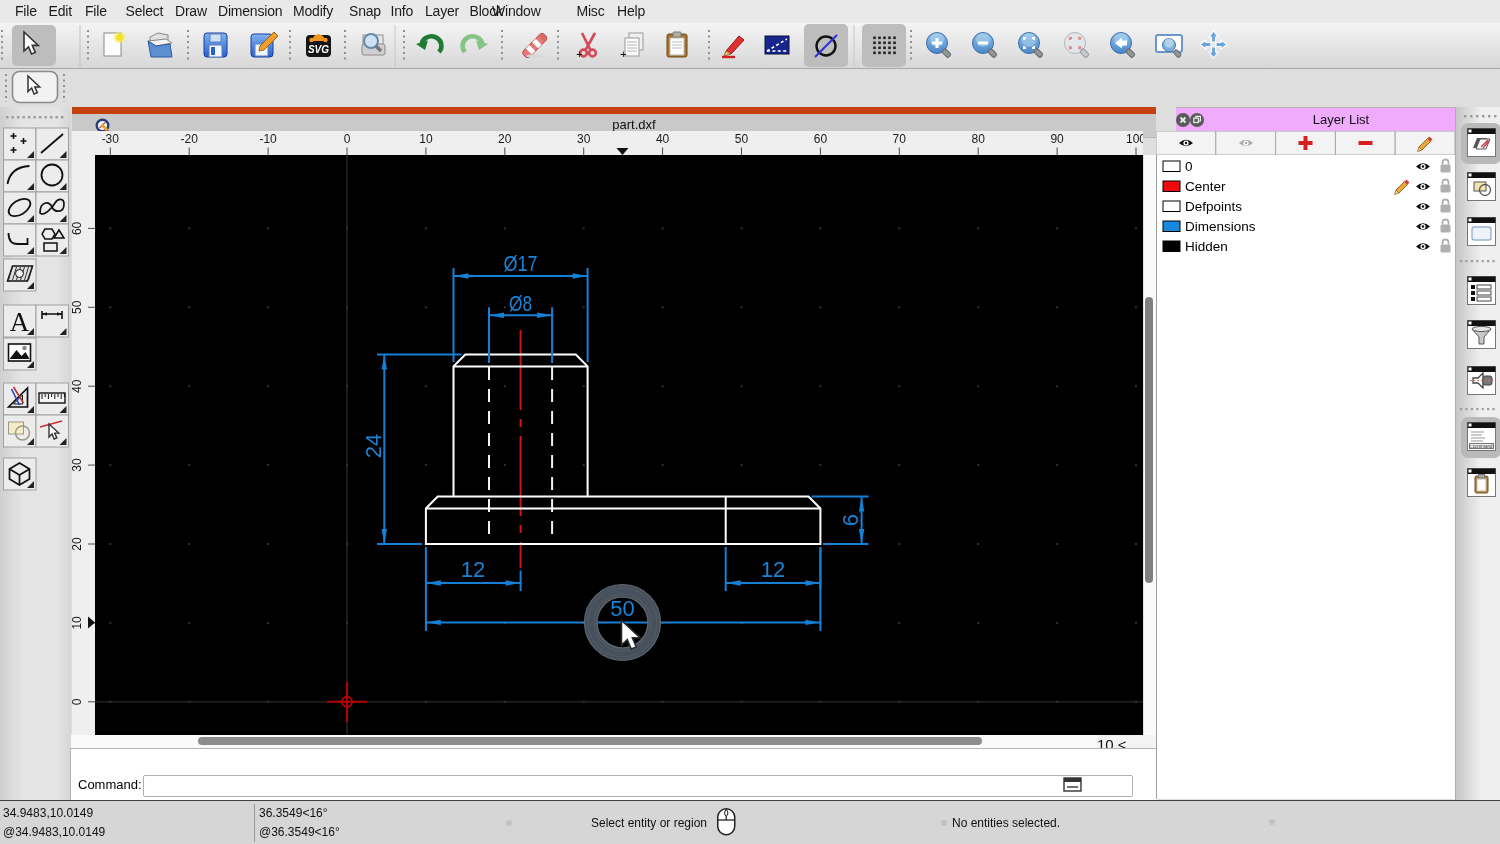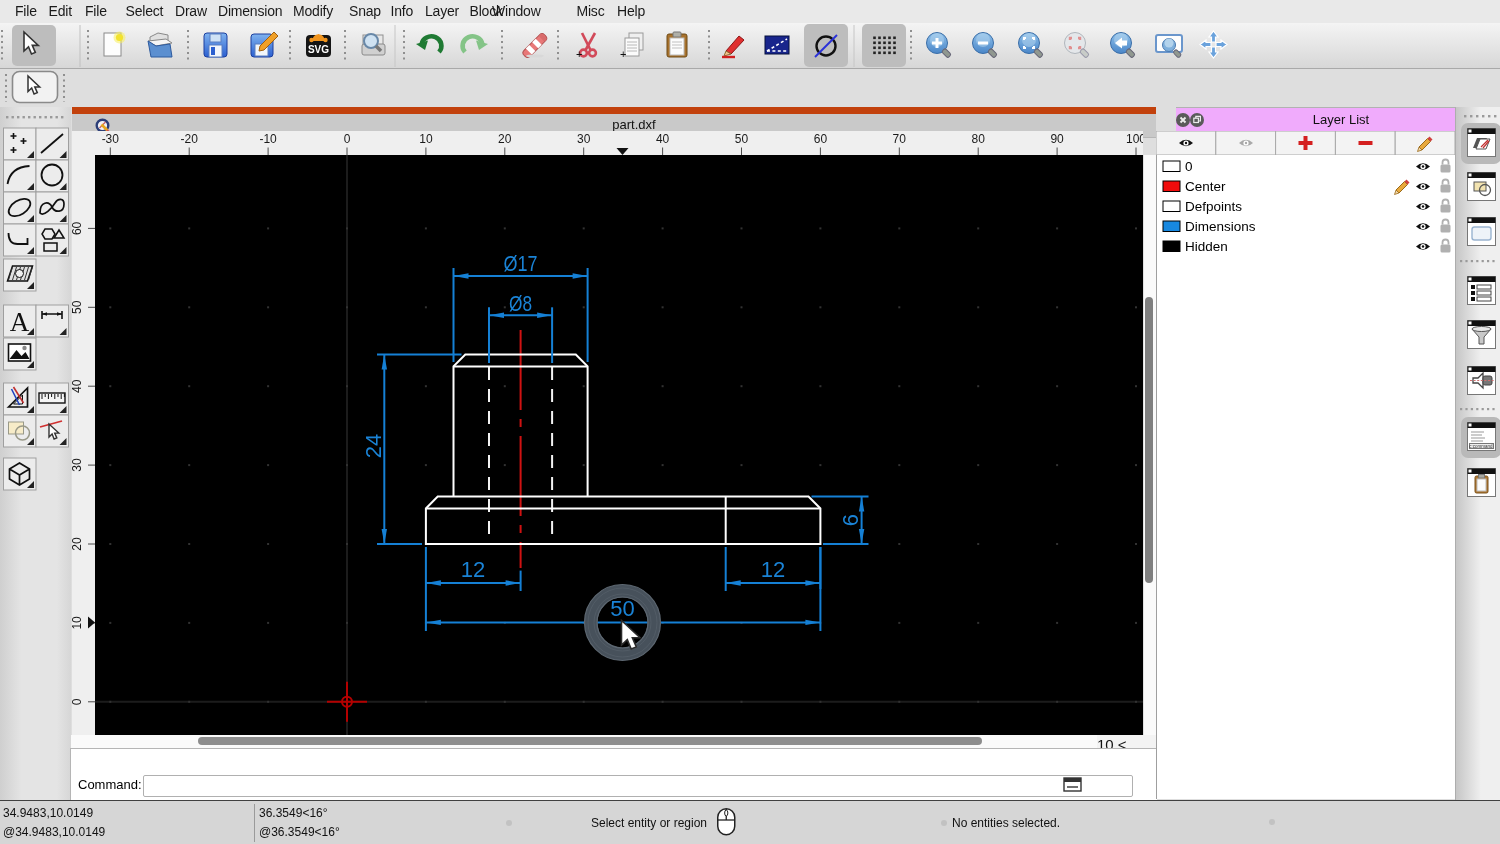--- a/index.html
+++ b/index.html
@@ -3,21 +3,21 @@
 <meta charset="utf-8">
 <style>
 html,body{margin:0;padding:0;}
 body{font-family:"Liberation Sans",sans-serif;}
 #page{position:relative;width:1500px;height:844px;overflow:hidden;background:#dedede;}
 .abs{position:absolute;}
 
 #menubar{left:0;top:0;width:1500px;height:23px;background:#e9e9e9;color:#1a1a1a;font-size:14px;letter-spacing:-0.2px;border-bottom:1px solid #d2d2d2;}
 #menubar span{position:absolute;top:3px;}
 
-#toolbar{left:0;top:23px;width:1500px;height:45px;background:linear-gradient(#f4f4f4,#d7d7d7);border-bottom:1px solid #a9a9a9;}
+#toolbar{left:0;top:23px;width:1500px;height:45px;background:linear-gradient(#f4f4f4,#d7d7d7);border-bottom:1px solid #a9a9a9;font-style:italic;}
 
 #band2{left:0;top:69px;width:1500px;height:38px;background:#dedede;}
 
 #palstrip{left:0;top:107px;width:71px;height:693px;background:linear-gradient(to right,#cfcfcf,#e4e4e4 30%,#e4e4e4 80%,#d6d6d6);}
 
 #mdititle{left:72px;top:107px;width:1084px;height:23px;background:#c9c9c9;border-top:7px solid #c2410c;border-bottom:1px solid #b6b6b6;}
 #mdititle .t{position:absolute;left:40px;right:0;top:3px;text-align:center;font-size:13px;color:#111;}
 
 #hruler{left:72px;top:131px;width:1071px;height:24px;background:#efefef;overflow:hidden;}
 #vruler{left:72px;top:155px;width:23px;height:580px;background:#efefef;overflow:hidden;}

